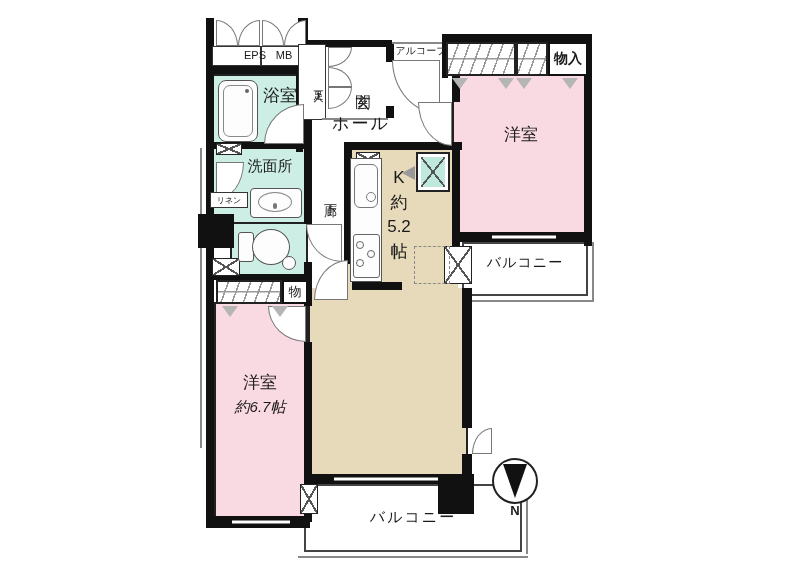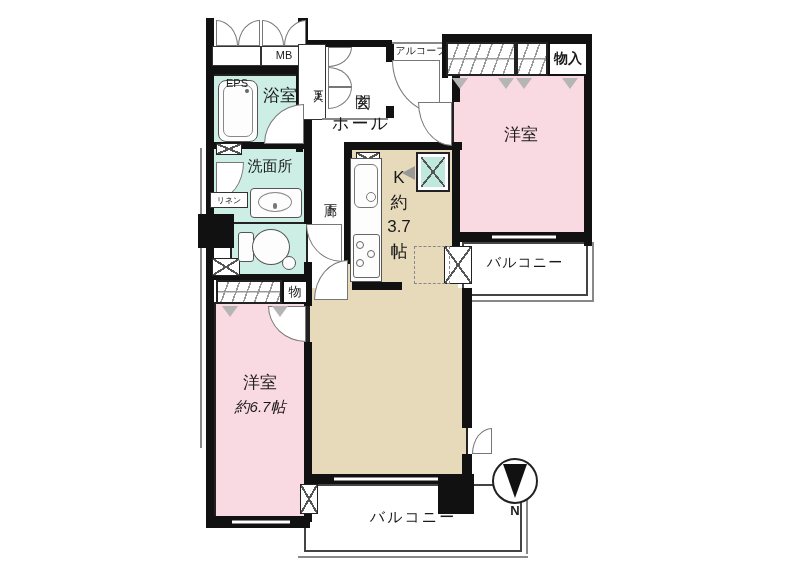--- a/index.html
+++ b/index.html
@@ -145,37 +145,37 @@
     <div class="xbox" style="position:relative;width:100%;height:100%;background-color:#bfe9dd;border:none;"></div>
   </div>
   <div class="abs" style="left:402px;top:166px;width:0;height:0;border-top:7px solid transparent;border-bottom:7px solid transparent;border-right:13px solid #999;"></div>
 
   <div class="abs" style="left:414px;top:246px;width:36px;height:38px;border:1.5px dashed #888;"></div>
 
   <div class="abs" style="left:492px;top:458px;width:46px;height:46px;border:2px solid #222;border-radius:50%;background:#fff;"></div>
   <div class="abs" style="left:503px;top:464px;width:0;height:0;border-left:12px solid transparent;border-right:12px solid transparent;border-top:34px solid #111;"></div>
   <div class="lbl" style="left:504px;top:503px;width:22px;font-size:13px;font-weight:bold;">N</div>
 
-  <div class="lbl" style="left:214px;top:49px;width:46px;font-size:11px;margin-top:28px;">EPS</div>
+  <div class="lbl" style="left:232px;top:49px;width:46px;font-size:11px;">EPS</div>
   <div class="lbl" style="left:262px;top:49px;width:44px;font-size:11px;">MB</div>
   <div class="lbl" style="left:256px;top:86px;width:48px;font-size:17px;">浴室</div>
   <div class="lbl" style="left:234px;top:157px;width:72px;font-size:15px;">洗面所</div>
   <div class="lbl" style="left:210px;top:196px;width:38px;font-size:8px;">リネン</div>
   <div class="lbl vert" style="left:302px;top:48px;width:22px;height:70px;font-size:10px;">下足入</div>
   <div class="lbl vert" style="left:348px;top:54px;width:24px;height:58px;font-size:15px;">玄関</div>
   <div class="lbl" style="left:390px;top:45px;width:62px;font-size:10px;">アルコーブ</div>
   <div class="lbl" style="left:322px;top:114px;width:78px;font-size:17px;letter-spacing:2px;">ホール</div>
   <div class="lbl vert" style="left:316px;top:168px;width:22px;height:52px;font-size:13px;">廊下</div>
   <div class="lbl" style="left:283px;top:284px;width:24px;font-size:13px;">物</div>
   <div class="lbl" style="left:549px;top:50px;width:38px;font-size:14px;font-weight:bold;">物入</div>
 
   <div class="lbl" style="left:382px;top:166px;width:34px;font-size:17px;line-height:1.45;">
     <div>K</div>
     <div>約</div>
-    <div>3.7</div>
+    <div>5.2</div>
     <div>帖</div>
   </div>
 
   <div class="lbl" style="left:462px;top:122px;width:118px;font-size:17px;line-height:1.5;">
     <div>洋室</div>
   </div>
 
   <div class="lbl" style="left:214px;top:370px;width:92px;font-size:17px;line-height:1.5;">
     <div>洋室</div>
     <div style="font-size:15px;font-style:italic;">約6.7帖</div>

